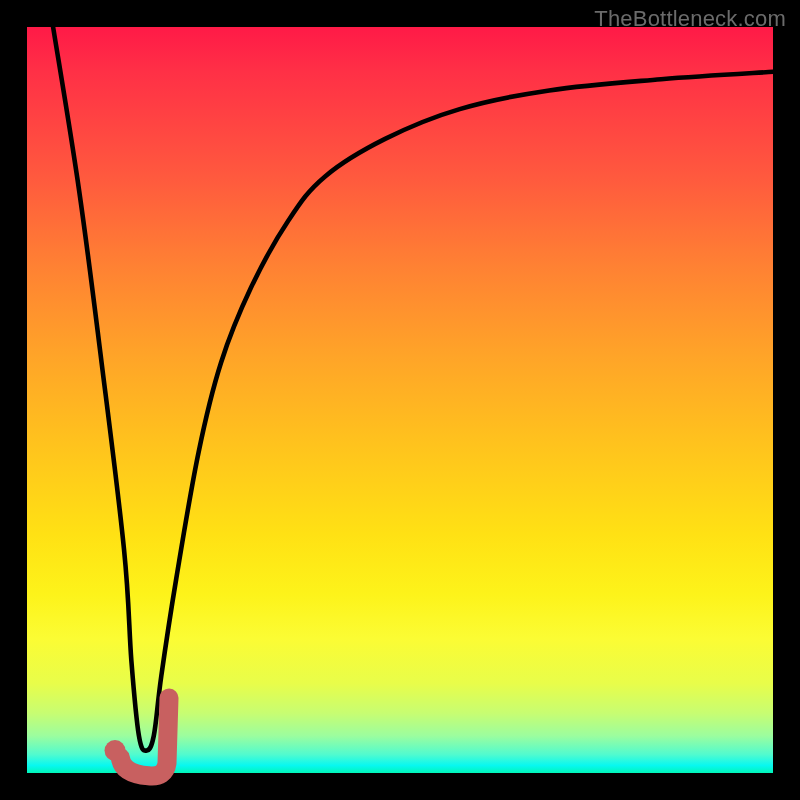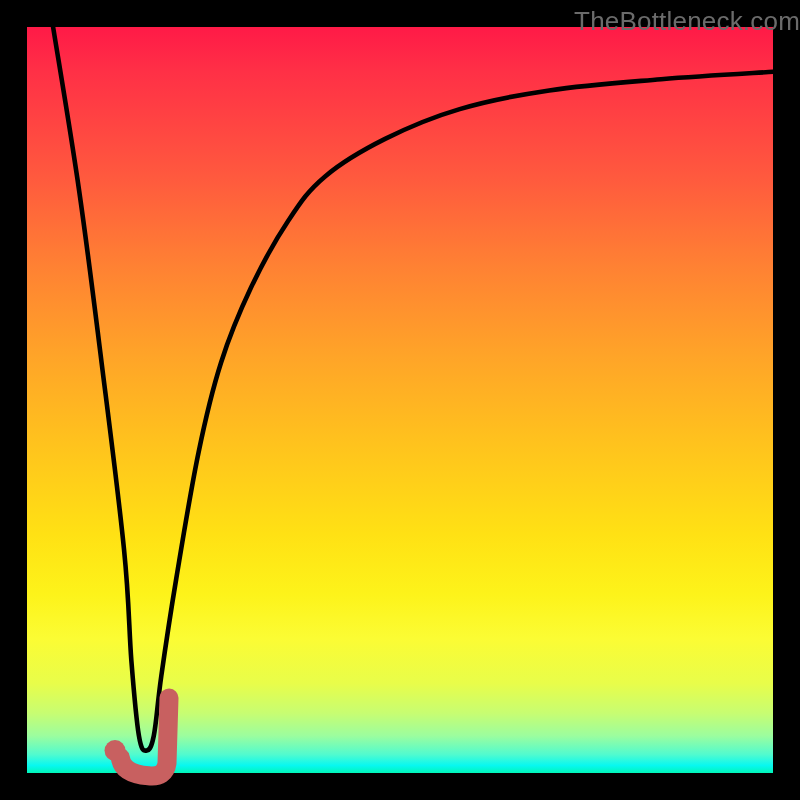--- a/index.html
+++ b/index.html
@@ -40,23 +40,23 @@
       #c7fd72 92%,
       #9cfd9e 95%,
       #52fbce 97.5%,
       #08f8f0 99%,
       #00f6b8 100%
     );
   }
   .watermark {
     position: absolute;
     top: 6px;
-    right: 0;
+    right: 14px;
     color: #6b6b6b;
-    font-size: 26px;
+    font-size: 22px;
     font-weight: 500;
     letter-spacing: 0.2px;
     user-select: none;
   }
   svg.curve {
     position: absolute;
     top: 0;
     left: 0;
     width: 746px;
     height: 746px;

